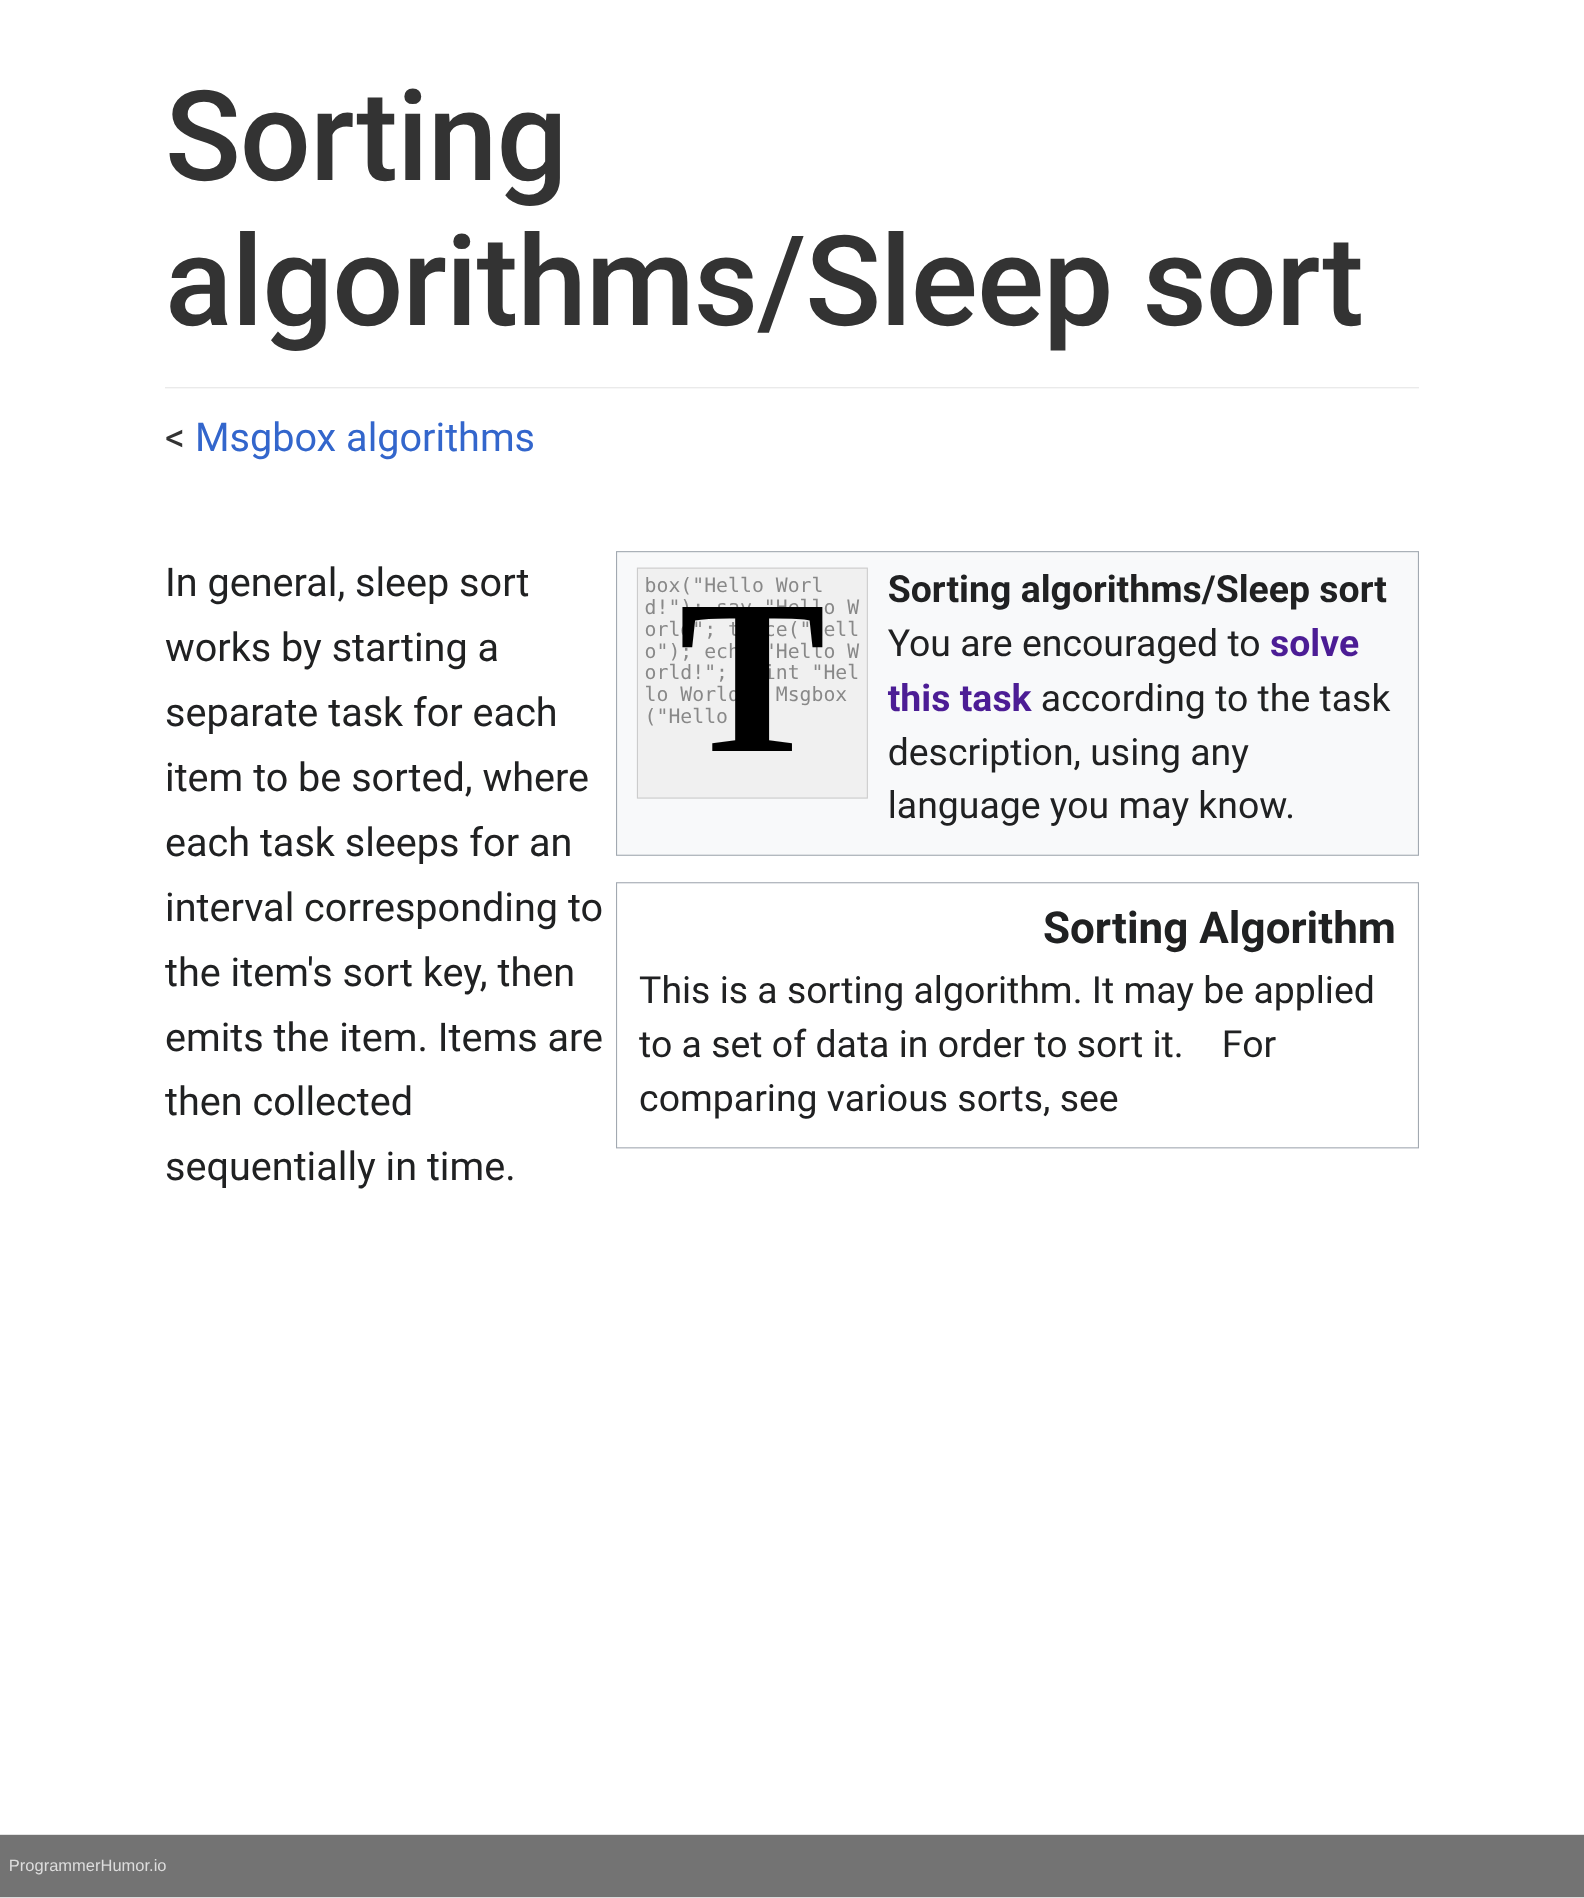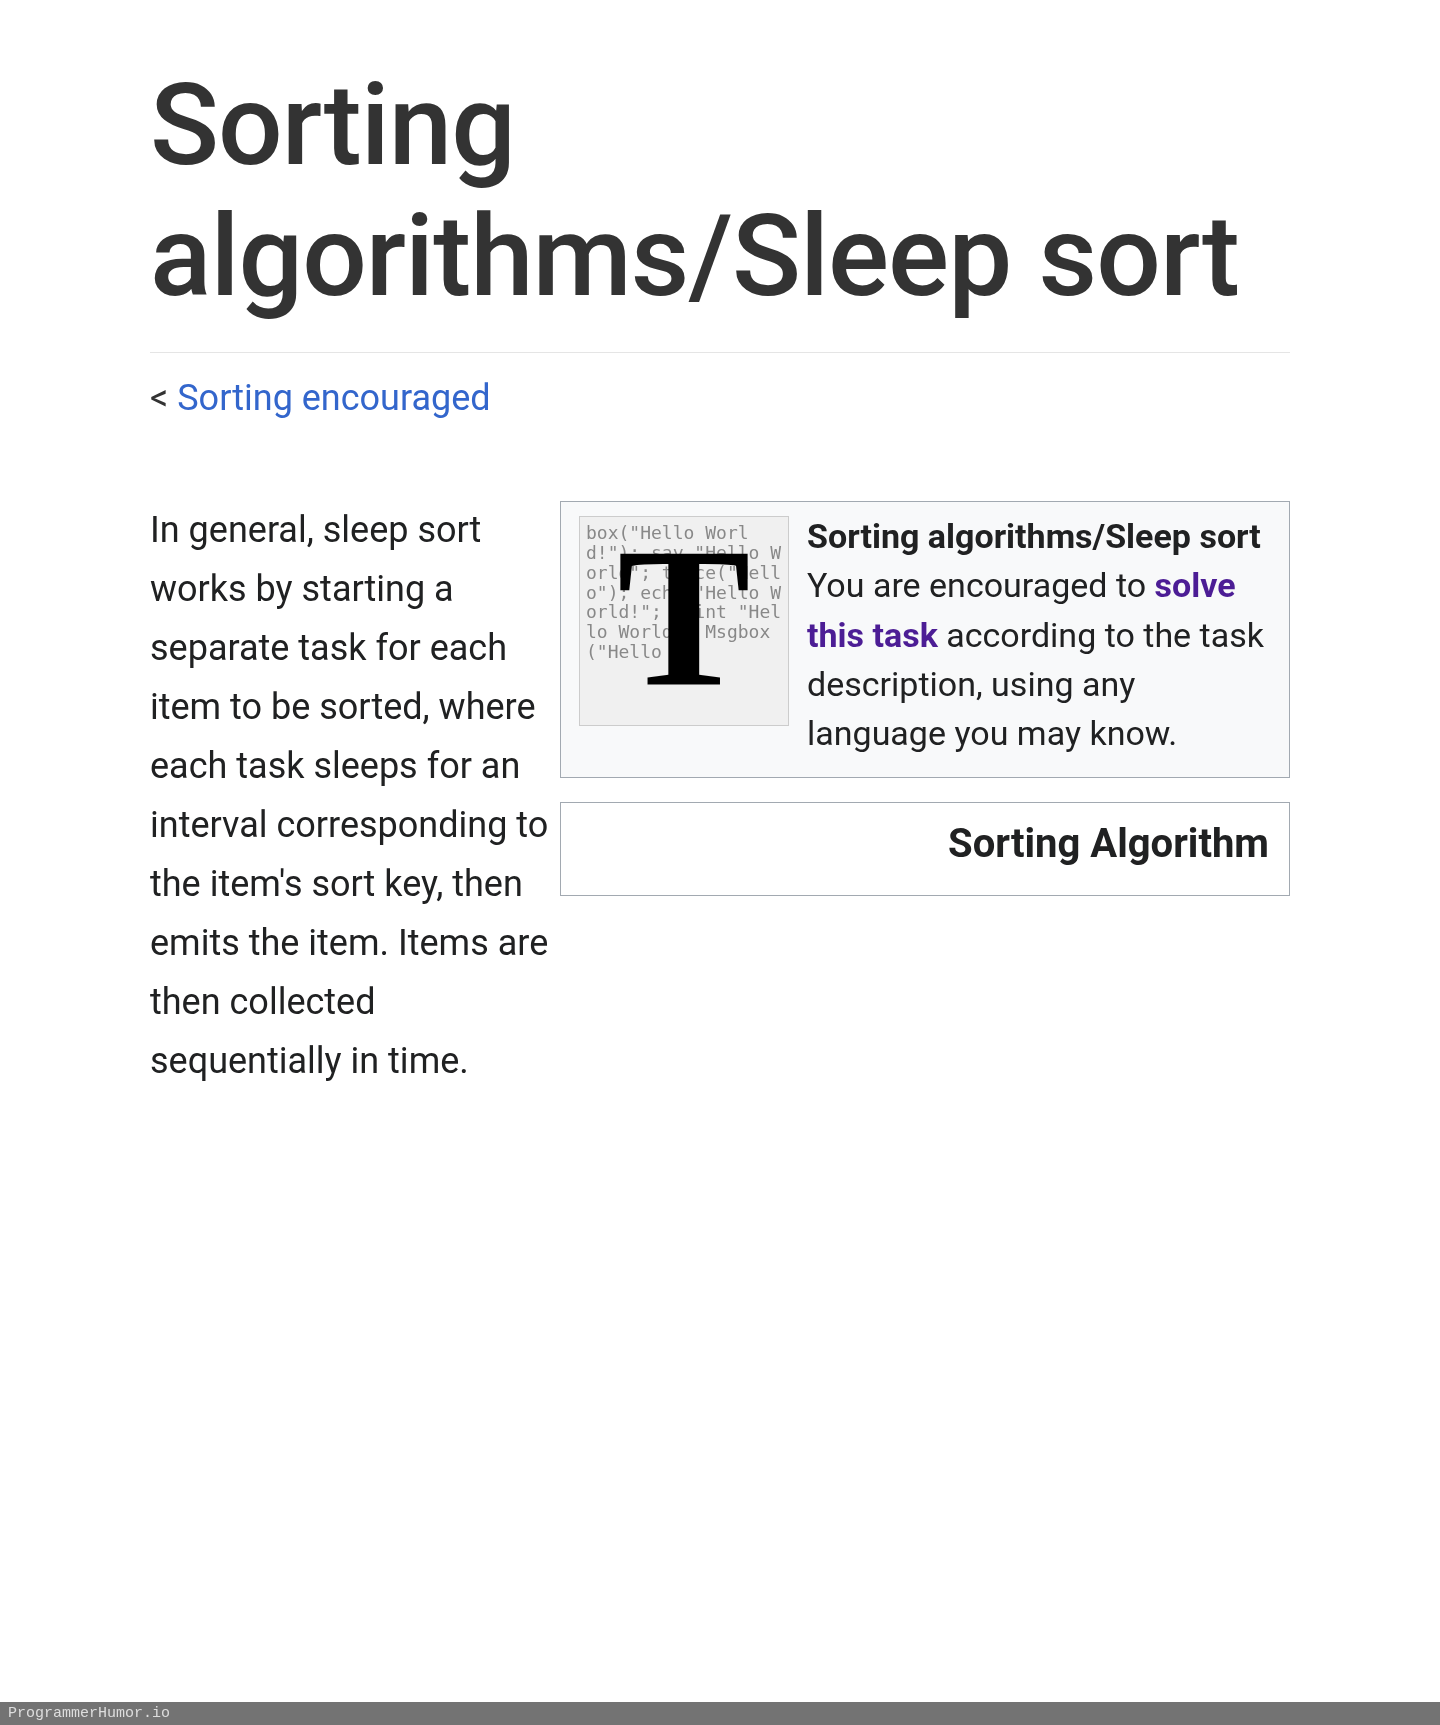--- a/index.html
+++ b/index.html
@@ -126,48 +126,49 @@
       text-align: right;
     }
     .watermark {
       position: absolute;
       bottom: 0;
       left: 0;
       width: 100%;
       background: rgba(40, 40, 40, 0.65);
       color: #ddd;
       font-size: 15px;
-      padding: 3px 8px;
-      font-family: Liberation Mono, monospace;
+      padding: 20px 8px;
+      font-family: Liberation Sans, sans-serif;
     }
   </style>
 </head>
 <body>
 
 <div class="container">
   <h1 class="page-title">Sorting algorithms/Sleep sort</h1>
   <hr class="hr">
   <div class="breadcrumb">
-    <span class="lt">&lt; </span><a href="#">Sorting encouraged</a>
+    <span class="lt">&lt; </span><a href="#">Msgbox algorithms</a>
   </div>
 
   <div class="content-row">
     <div class="main-text">In general, sleep sort works by starting a separate task for each item to be sorted, where each task sleeps for an interval corresponding to the item's sort key, then emits the item. Items are then collected sequentially in time.</div>
 
     <div class="side-col">
       <div class="infobox">
         <div class="task-icon">
           <div class="bg-text">box("Hello World!"); say "Hello World"; trace("Hello"); echo "Hello World!"; print "Hello World"; Msgbox("Hello</div>
           <div class="big-t">T</div>
         </div>
         <span class="box-title">Sorting algorithms/Sleep sort</span><br>
         <span>You are encouraged to </span><a href="#">solve this task</a><span> according to the task description, using any language you may know.</span>
         <div style="clear:both"></div>
       </div>
 
       <div class="algo-box">
         <div class="algo-title">Sorting Algorithm</div>
+        <div>This is a sorting algorithm. It may be applied to a set of data in order to sort it. For comparing various sorts, see</div>
       </div>
     </div>
   </div>
 </div>
 
 <div class="watermark">ProgrammerHumor.io</div>
 
 </body></html>

